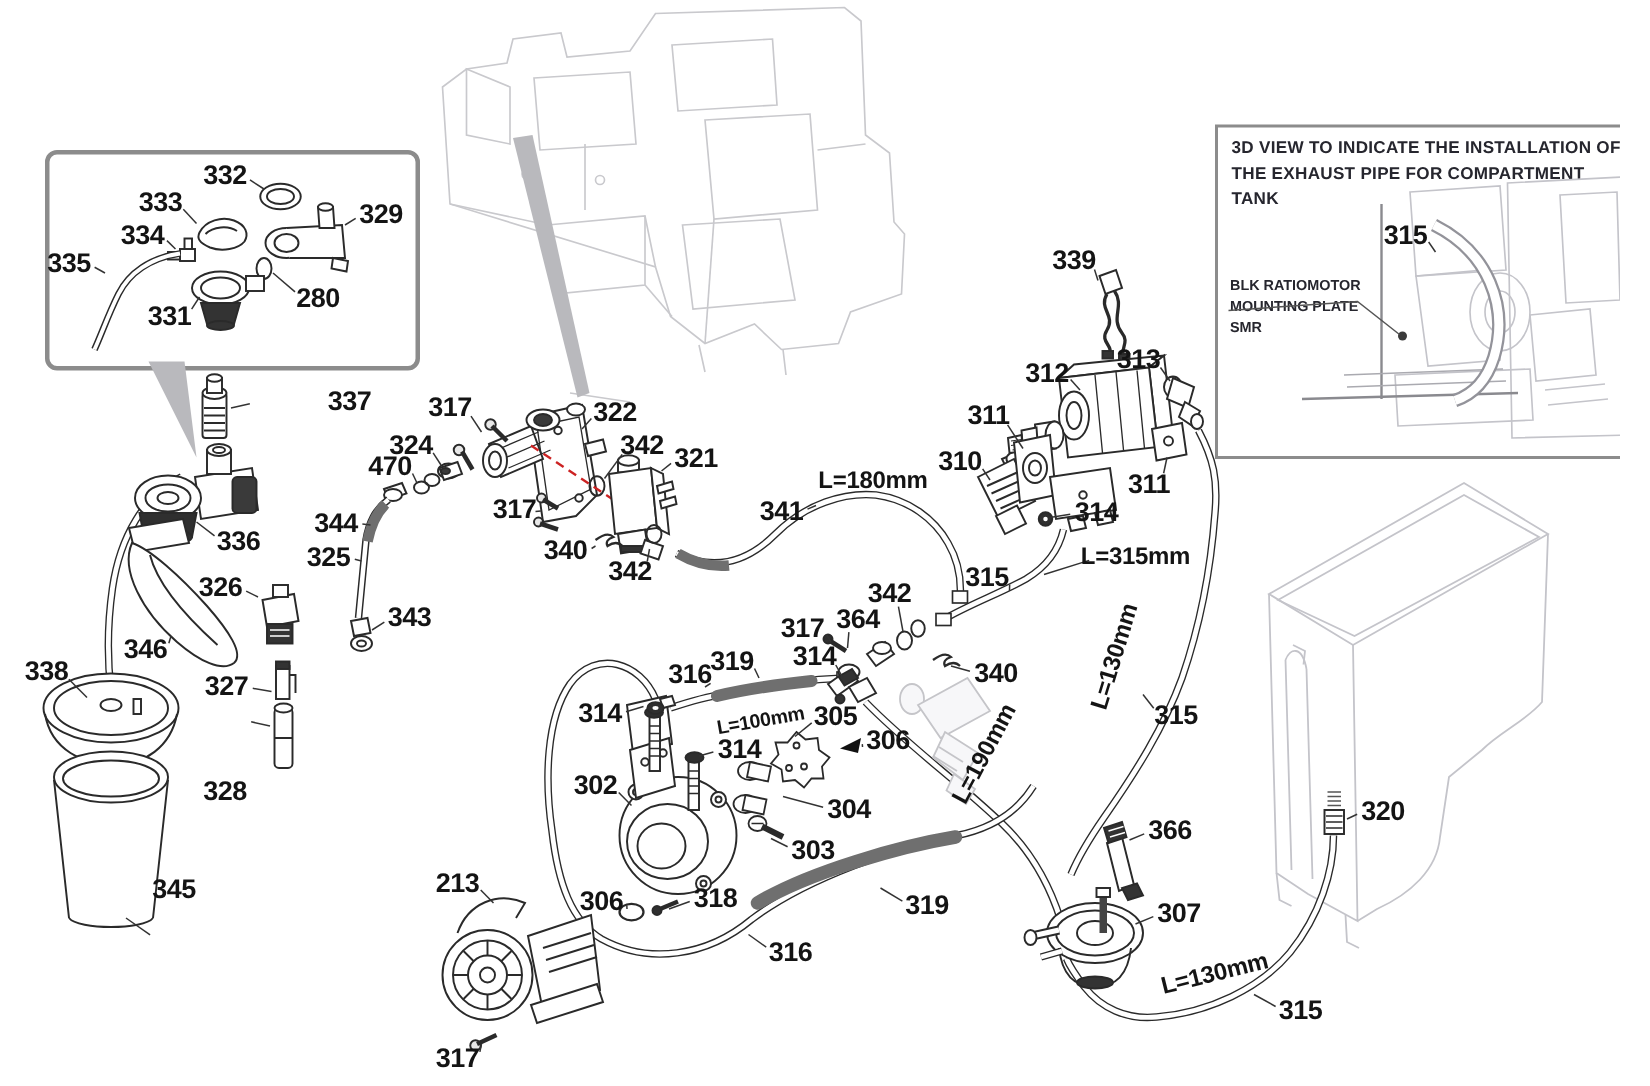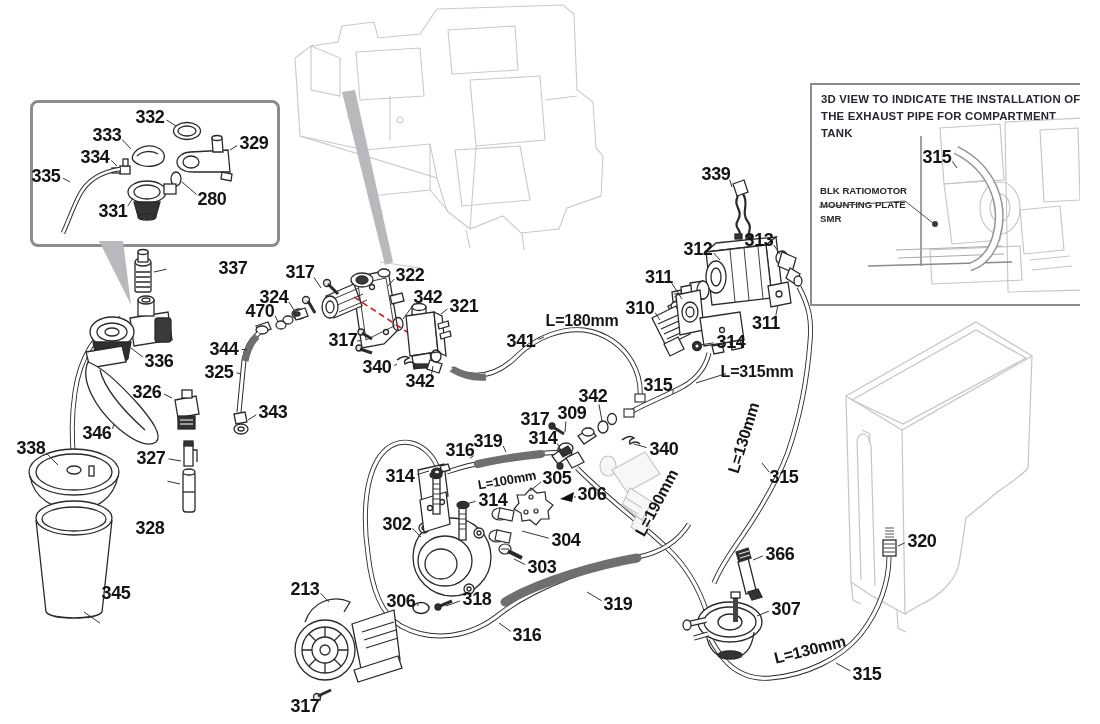--- a/index.html
+++ b/index.html
@@ -478,21 +478,21 @@
       <div class="plabel" style="left: 640px; top: 308px;">310</div>
       <div class="plabel" style="left: 659px; top: 277px;">311</div>
       <div class="plabel" style="left: 698px; top: 249px;">312</div>
       <div class="plabel" style="left: 759px; top: 240px;">313</div>
       <div class="plabel" style="left: 716px; top: 174px;">339</div>
       <div class="plabel" style="left: 766px; top: 323px;">311</div>
       <div class="plabel" style="left: 731px; top: 342px;">314</div>
       <div class="plabel" style="left: 658px; top: 385px;">315</div>
       <div class="plabel dim" style="left: 757px; top: 372px;">L=315mm</div>
       <div class="plabel" style="left: 593px; top: 396px;">342</div>
-      <div class="plabel" style="left: 572px; top: 413px;">309</div>
+      <div class="plabel" style="left: 572px; top: 413px;">364</div>
       <div class="plabel" style="left: 535px; top: 419px;">317</div>
       <div class="plabel" style="left: 543px; top: 438px;">314</div>
       <div class="plabel" style="left: 664px; top: 449px;">340</div>
       <div class="plabel dim" style="left: 657px; top: 503px; transform: translate(-50%, -50%) rotate(-62deg);">L=190mm</div>
       <div class="plabel dim" style="left: 744px; top: 438px; transform: translate(-50%, -50%) rotate(-73deg);">L=130mm</div>
       <div class="plabel" style="left: 784px; top: 477px;">315</div>
       <div class="plabel" style="left: 400px; top: 476px;">314</div>
       <div class="plabel" style="left: 460px; top: 450px;">316</div>
       <div class="plabel" style="left: 488px; top: 441px;">319</div>
       <div class="plabel dim" style="left: 507px; top: 480px; font-size: 13px; transform: translate(-50%, -50%) rotate(-10deg);">L=100mm</div>

